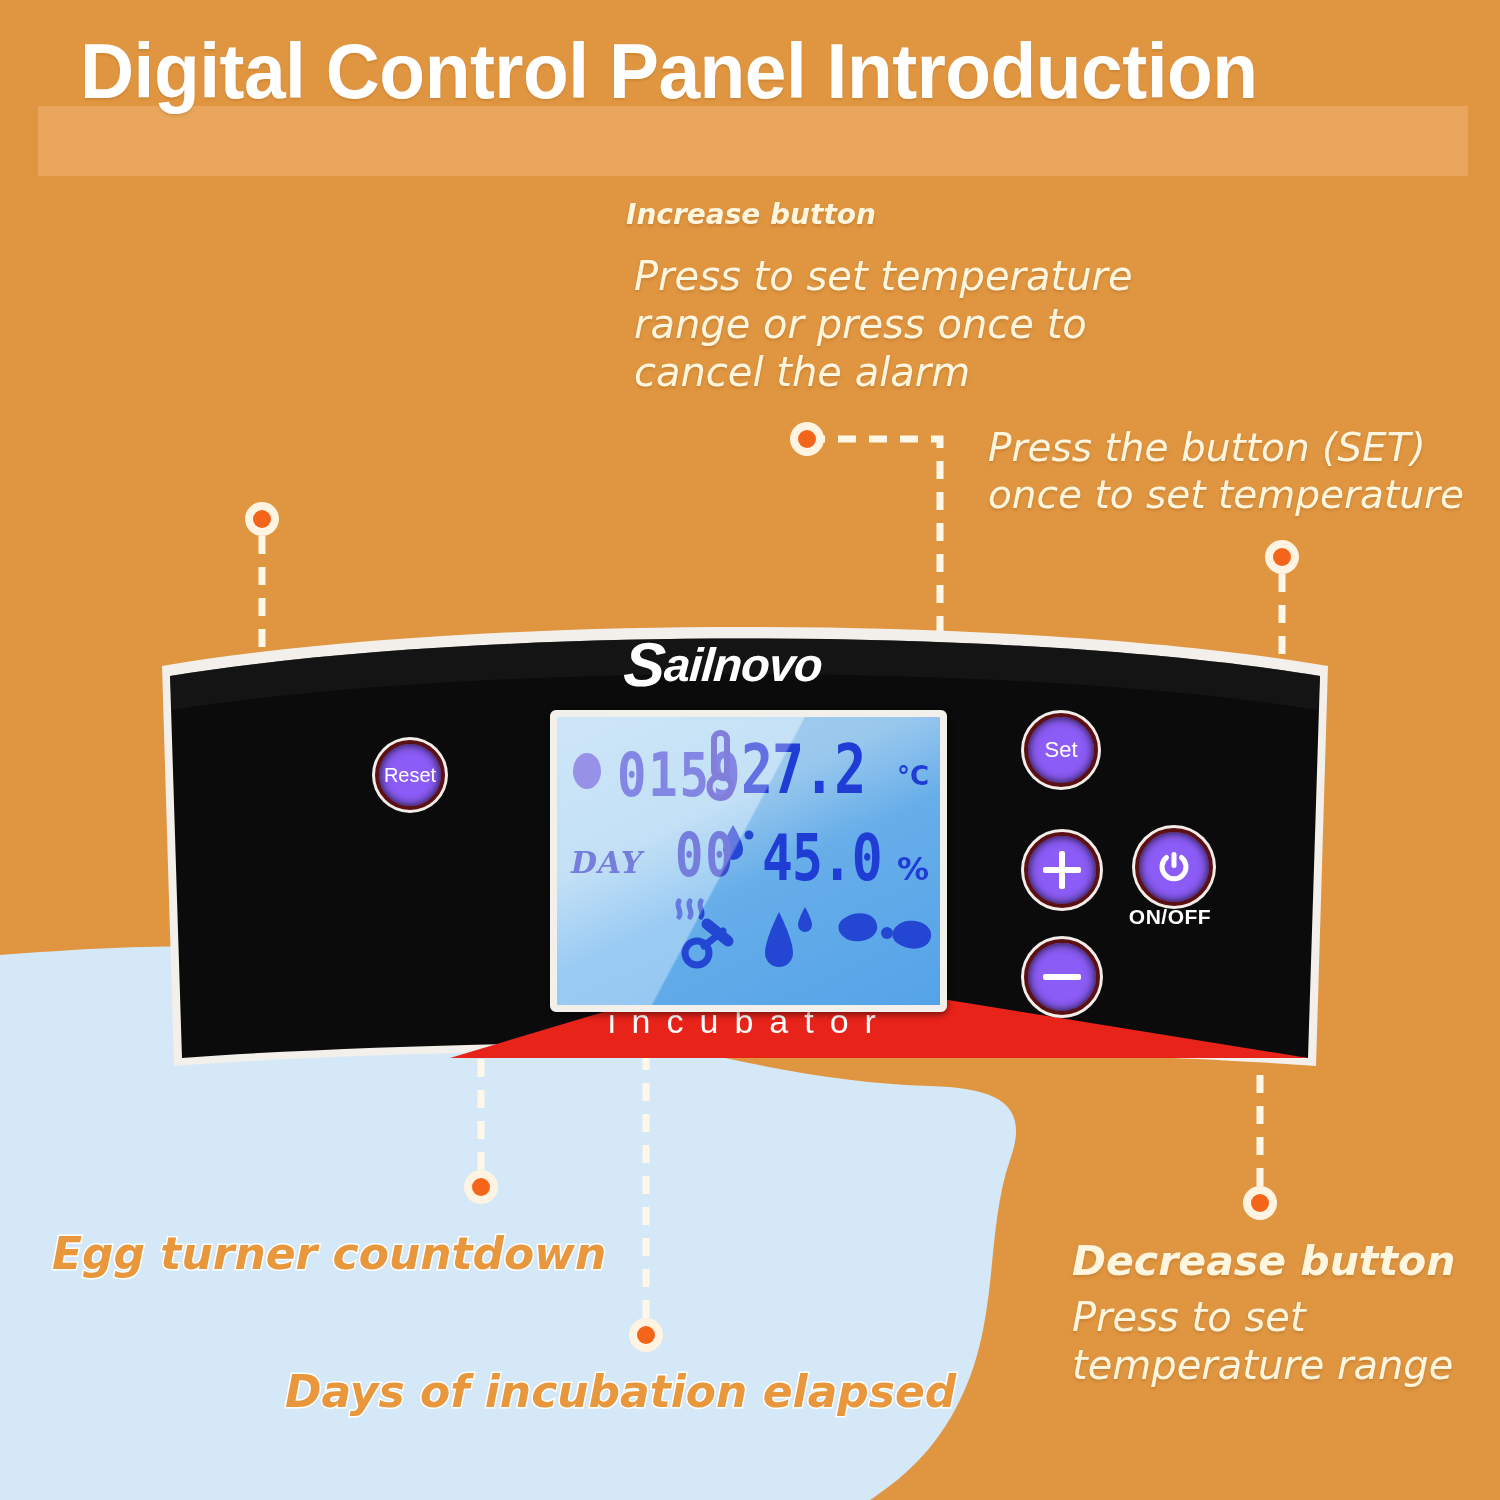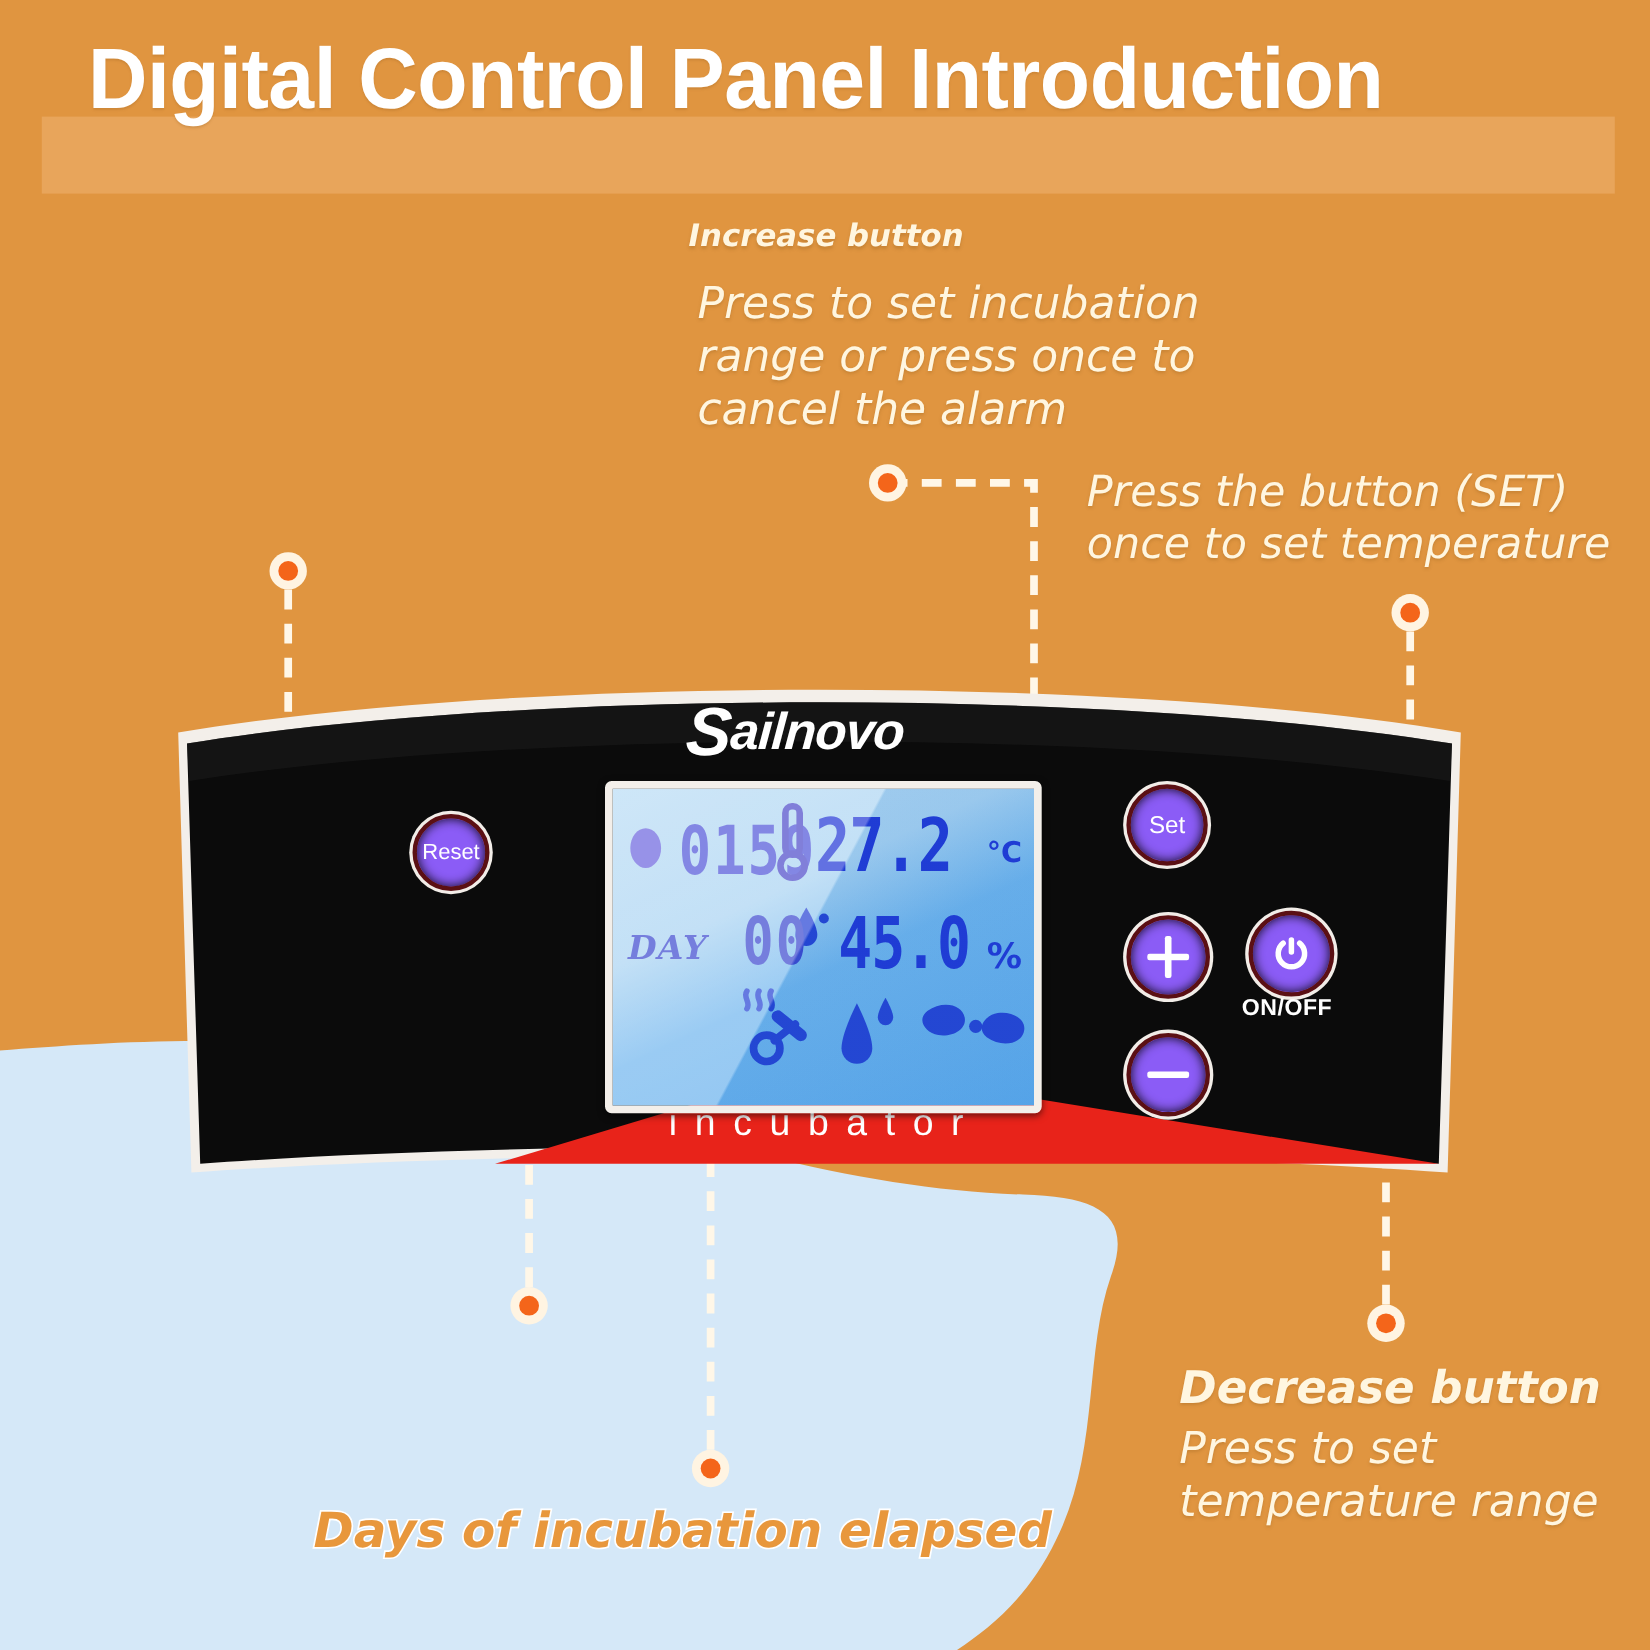--- a/index.html
+++ b/index.html
@@ -226,31 +226,32 @@
       <path d="M1260,1186 L1260,962 L1113,962" marker-end="url(#ah)"></path>
 
       <path d="M481,1170 L481,776 L543,776" marker-end="url(#ah)"></path>
 
       <path d="M646,1318 L646,890" marker-end="url(#ah)"></path>
     </g>
   </svg>
 
 
   <div class="note hd" id="note-increase-title">Increase  button</div>
-  <div class="note" id="note-increase-body">Press to set incubation
+  <div class="note" id="note-increase-body">Press to set temperature
 range or press once to
 cancel the alarm</div>
 
   <div class="note" id="note-set">Press the button (SET)
 once to set temperature</div>
 
   <div class="note hd" id="note-decrease-title">Decrease button</div>
   <div class="note" id="note-decrease-body">Press to set
 temperature range</div>
 
+  <div class="note-blue" id="note-egg">Egg turner countdown</div>
   <div class="note-blue" id="note-days">Days of incubation elapsed</div>
 
   <div class="dot" id="dot-reset"></div>
   <div class="dot" id="dot-increase"></div>
   <div class="dot" id="dot-set"></div>
   <div class="dot" id="dot-decrease"></div>
   <div class="dot" id="dot-egg"></div>
   <div class="dot" id="dot-days"></div>
 
   <div id="panel-wrap">

